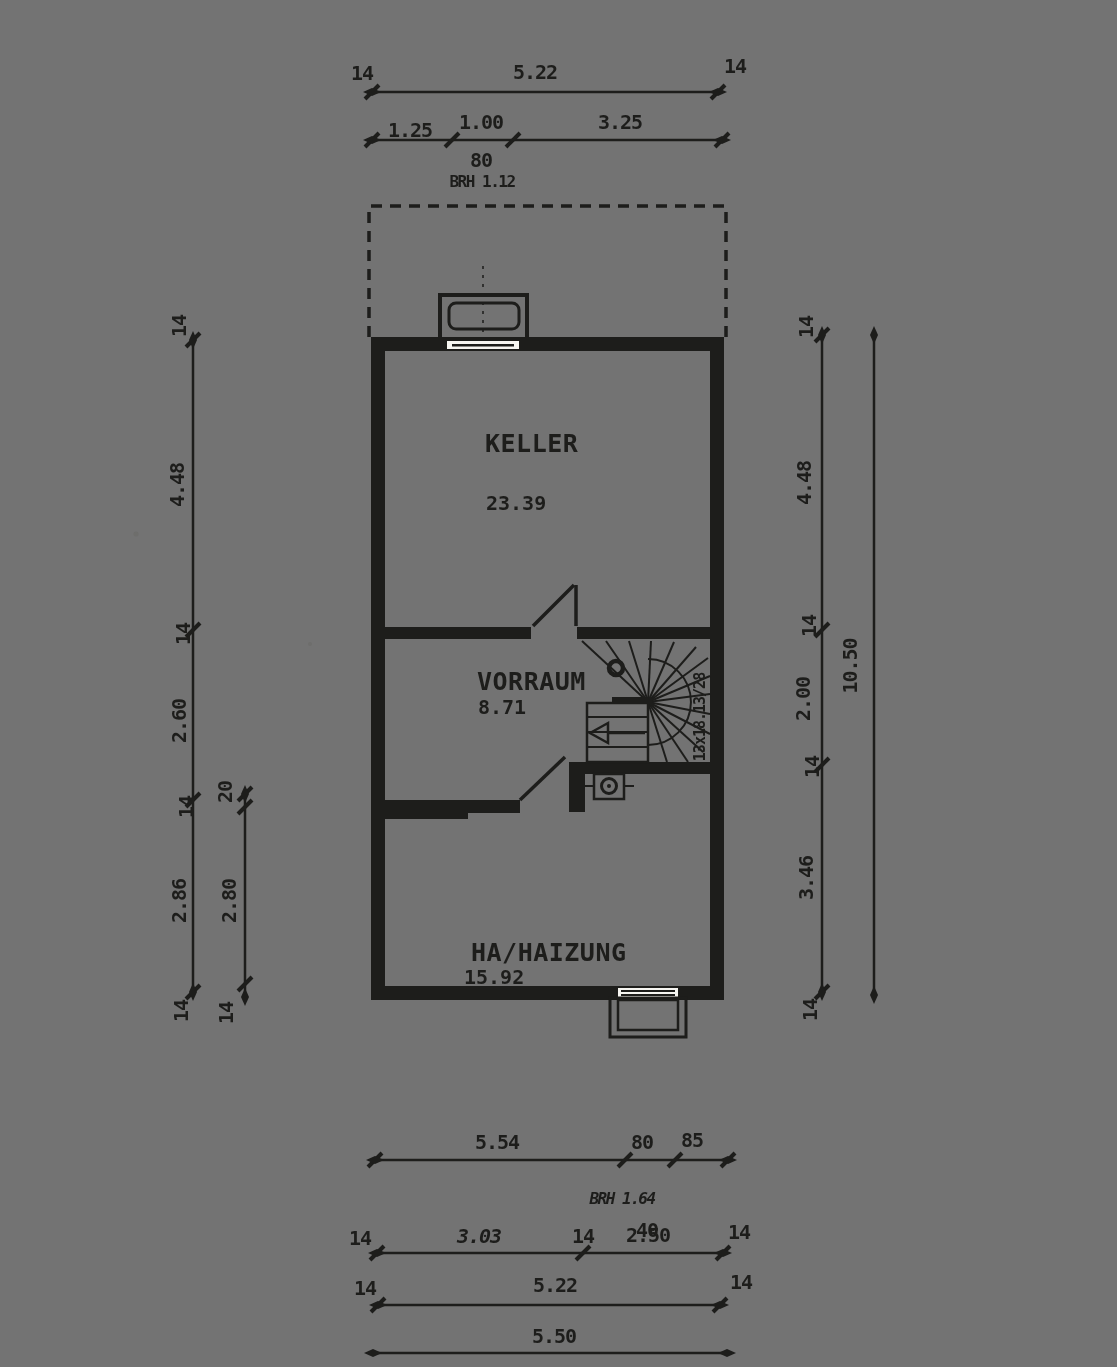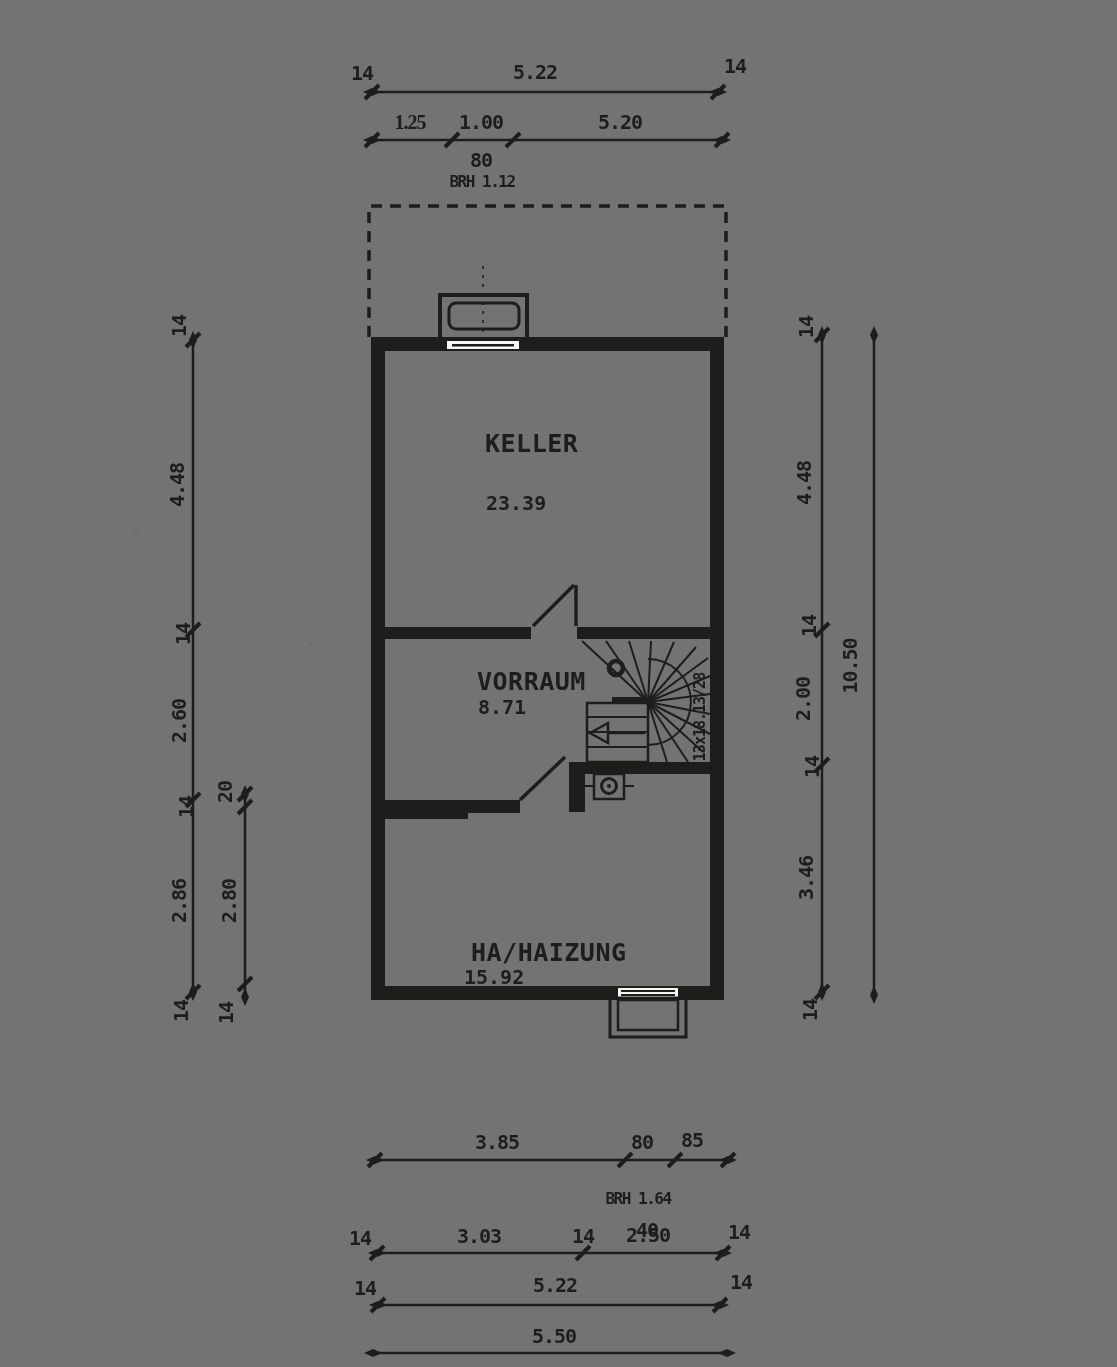--- a/index.html
+++ b/index.html
@@ -175,23 +175,23 @@
 
     <g fill="#6a6a66">
       <circle cx="136" cy="534" r="2.5" opacity="0.55"></circle>
       <circle cx="310" cy="644" r="2" opacity="0.5"></circle>
     </g>
   </svg>
 
   <div class="h" style="left:362px;top:63px;">14</div>
   <div class="h" style="left:535px;top:62px;">5.22</div>
   <div class="h" style="left:735px;top:56px;">14</div>
-  <div class="h" style="left:410px;top:112px;font-family:Liberation Serif, serif;">1.25</div>
+  <div class="h" style="left:410px;top:120px;">1.25</div>
   <div class="h" style="left:481px;top:112px;">1.00</div>
-  <div class="h" style="left:620px;top:112px;">5.20</div>
+  <div class="h" style="left:620px;top:112px;">3.25</div>
   <div class="h" style="left:481px;top:150px;">80</div>
   <div class="h sm" style="left:482px;top:174px;">BRH 1.12</div>
 
   <div class="room" style="left:485px;top:431px;">KELLER</div>
   <div class="room area" style="left:486px;top:457px;margin-top:36px;">23.39</div>
   <div class="room" style="left:477px;top:669px;">VORRAUM</div>
   <div class="room area" style="left:478px;top:697px;">8.71</div>
   <div class="room" style="left:464px;top:940px;margin-left:7px;">HA/HAIZUNG</div>
   <div class="room area" style="left:464px;top:967px;">15.92</div>
 
@@ -212,28 +212,28 @@
   <div class="v" style="left:806px;top:327px;">14</div>
   <div class="v" style="left:804px;top:483px;">4.48</div>
   <div class="v" style="left:809px;top:626px;">14</div>
   <div class="v" style="left:803px;top:699px;">2.00</div>
   <div class="v" style="left:812px;top:767px;">14</div>
   <div class="v" style="left:806px;top:878px;">3.46</div>
   <div class="v" style="left:810px;top:1010px;">14</div>
 
   <div class="v" style="left:850px;top:666px;">10.50</div>
 
-  <div class="h" style="left:497px;top:1132px;">3.85</div>
+  <div class="h" style="left:497px;top:1132px;">5.54</div>
   <div class="h" style="left:642px;top:1132px;">80</div>
   <div class="h" style="left:692px;top:1130px;">85</div>
   <div class="h" style="left:647px;top:1220px;">40</div>
-  <div class="h sm" style="left:638px;top:1191px;">BRH 1.64</div>
+  <div class="h sm" style="left:622px;top:1191px;font-style:italic;">BRH 1.64</div>
 
   <div class="h" style="left:360px;top:1228px;">14</div>
-  <div class="h" style="left:479px;top:1226px;">3.03</div>
+  <div class="h" style="left:479px;top:1226px;font-style:italic;">3.03</div>
   <div class="h" style="left:583px;top:1226px;">14</div>
   <div class="h" style="left:648px;top:1225px;">2.50</div>
   <div class="h" style="left:739px;top:1222px;">14</div>
 
   <div class="h" style="left:365px;top:1278px;">14</div>
   <div class="h" style="left:555px;top:1275px;">5.22</div>
   <div class="h" style="left:741px;top:1272px;">14</div>
 
   <div class="h" style="left:554px;top:1326px;">5.50</div>
 

